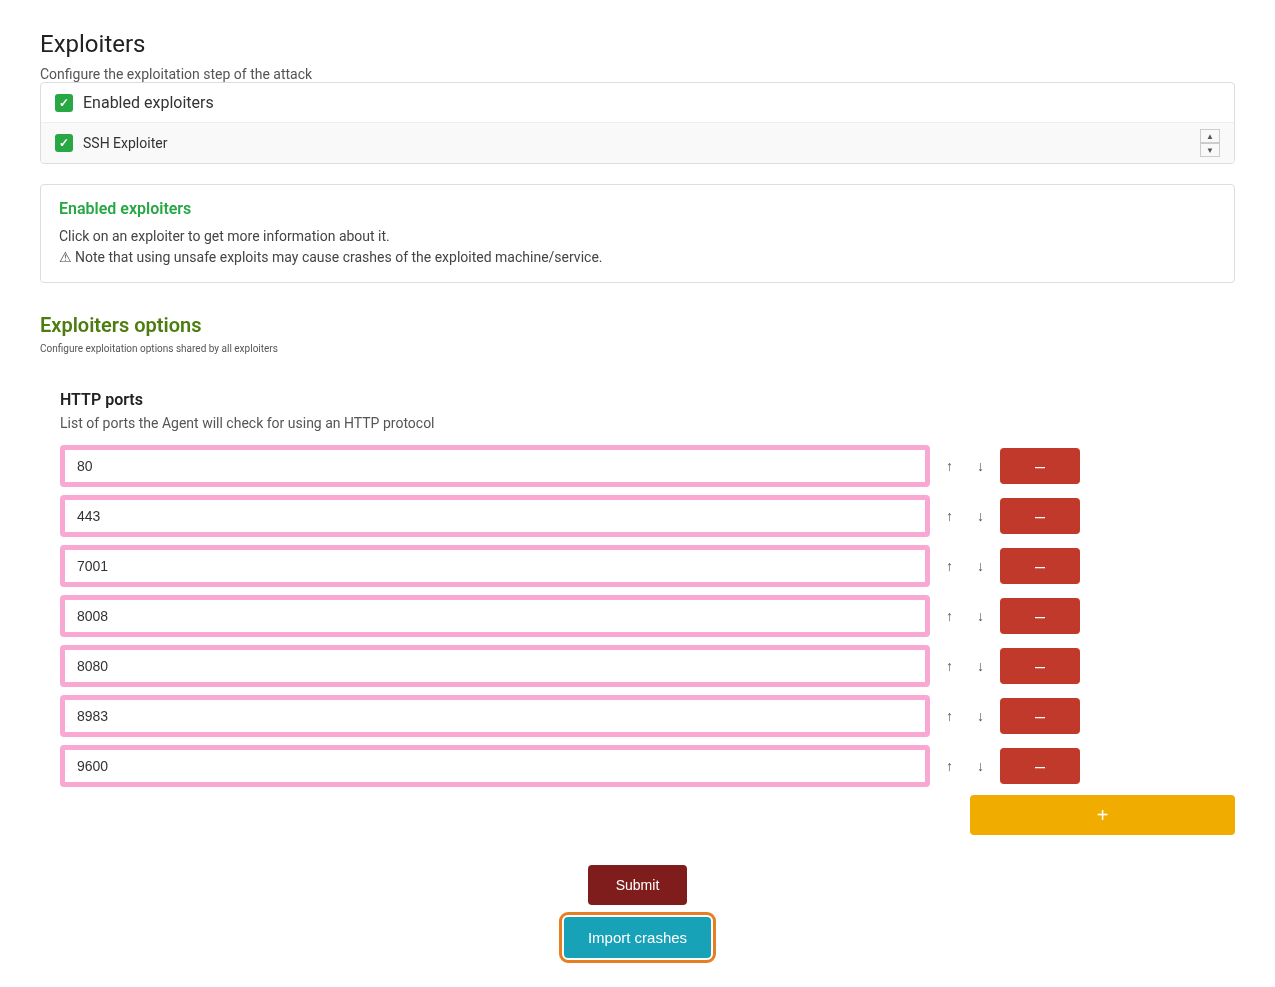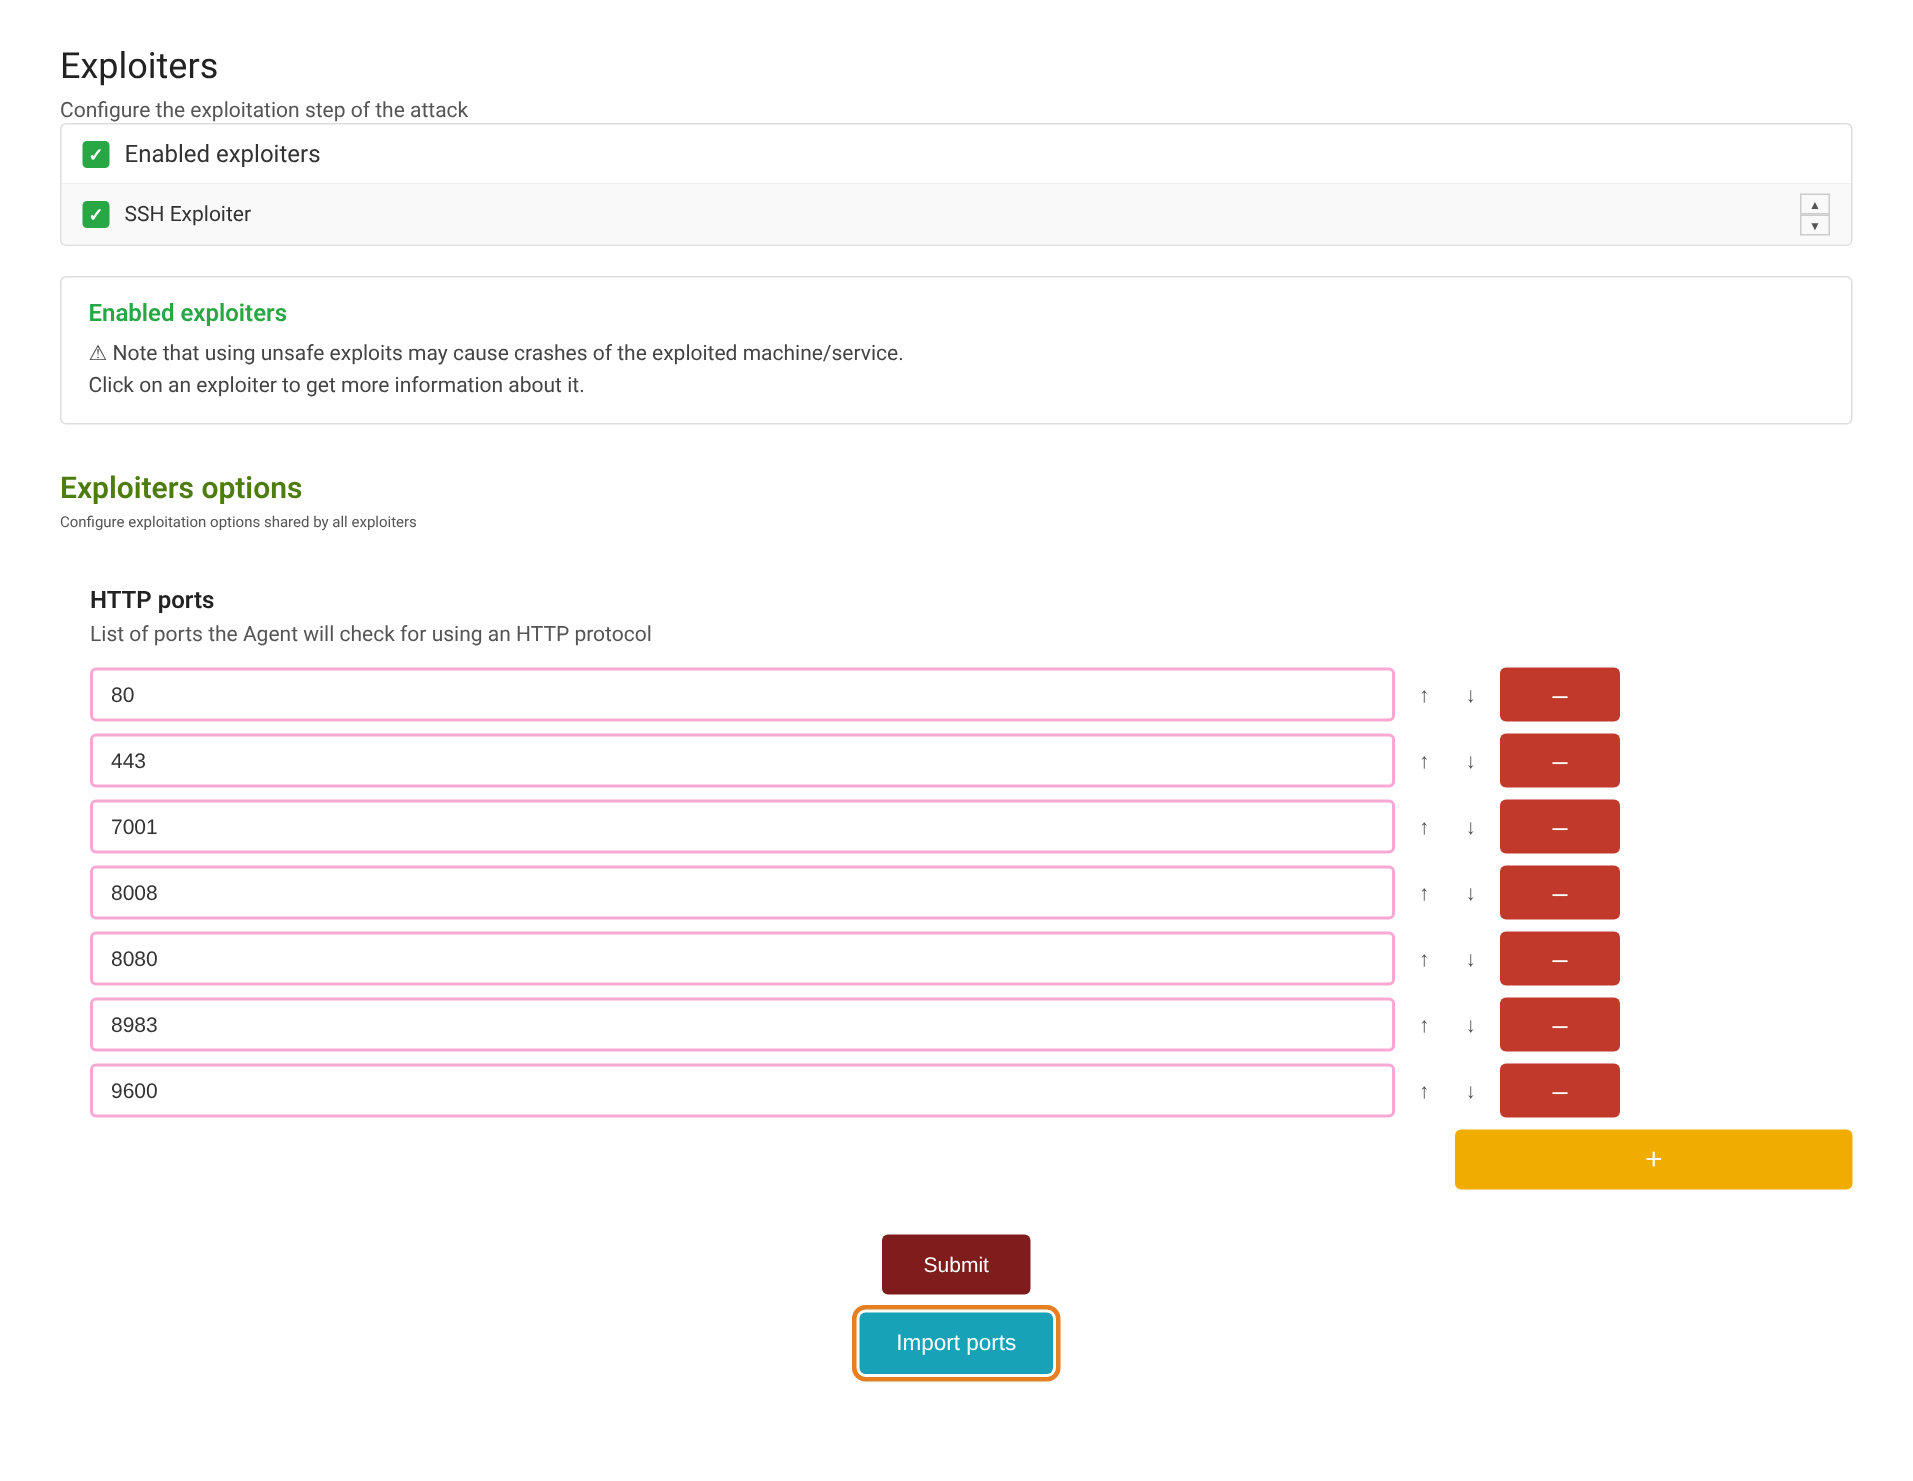--- a/index.html
+++ b/index.html
@@ -130,21 +130,21 @@
     }
     .port-row {
       display: flex;
       align-items: center;
       margin-bottom: 8px;
     }
     .port-input {
       flex: 1;
       max-width: 870px;
       padding: 8px 12px;
-      border: 2px solid #f9a8d4;
+      border: 5px solid #f9a8d4;
       border-radius: 4px;
       font-size: 14px;
       color: #333;
     }
     .port-controls {
       display: flex;
       align-items: center;
       margin-left: 8px;
       gap: 8px;
     }
@@ -256,22 +256,22 @@
     <span class="ssh-exploiter-label">SSH Exploiter</span>
     <div class="spinner">
       <button>▲</button>
       <button>▼</button>
     </div>
   </div>
 </div>
 
 <div class="info-box">
   <div class="info-title">Enabled exploiters</div>
+  <div class="info-text">Click on an exploiter to get more information about it.</div>
   <div class="info-text">⚠ Note that using unsafe exploits may cause crashes of the exploited machine/service.</div>
-  <div class="info-text">Click on an exploiter to get more information about it.</div>
 </div>
 
 <h2 class="section-title">Exploiters options</h2>
 <p class="section-subtitle">Configure exploitation options shared by all exploiters</p>
 
 <h3 class="subsection-title">HTTP ports</h3>
 <p class="subsection-desc">List of ports the Agent will check for using an HTTP protocol</p>
 
 <div class="port-rows" id="port-rows">
 <div class="port-row">
@@ -333,14 +333,14 @@
   </div>
 
 <div class="add-btn-row">
   <button class="add-btn">+</button>
 </div>
 
 <div class="action-buttons">
   <button class="btn-submit">Submit</button>
 </div>
 <div class="action-buttons" style="margin-top: 12px;">
-  <button class="btn-import">Import ports</button>
+  <button class="btn-import">Import crashes</button>
 </div>
 
 </body></html>

